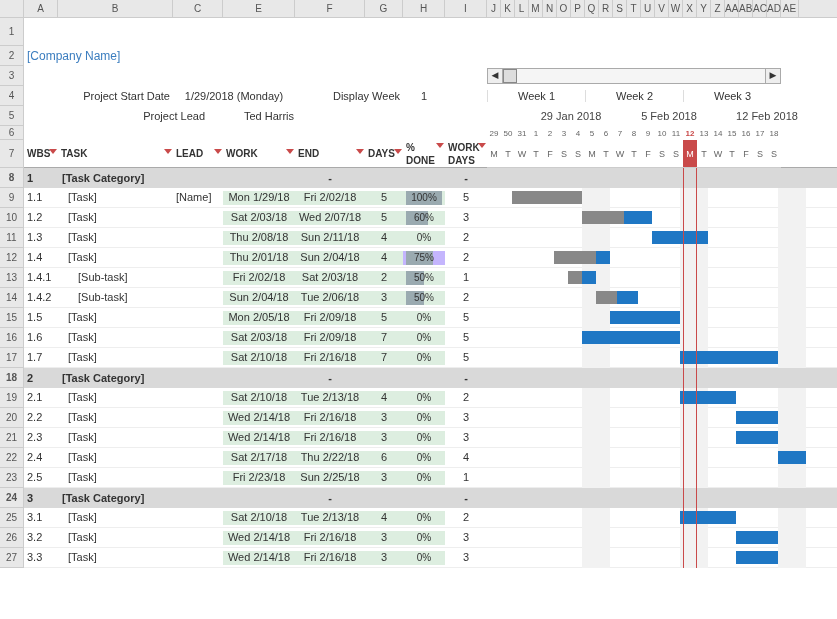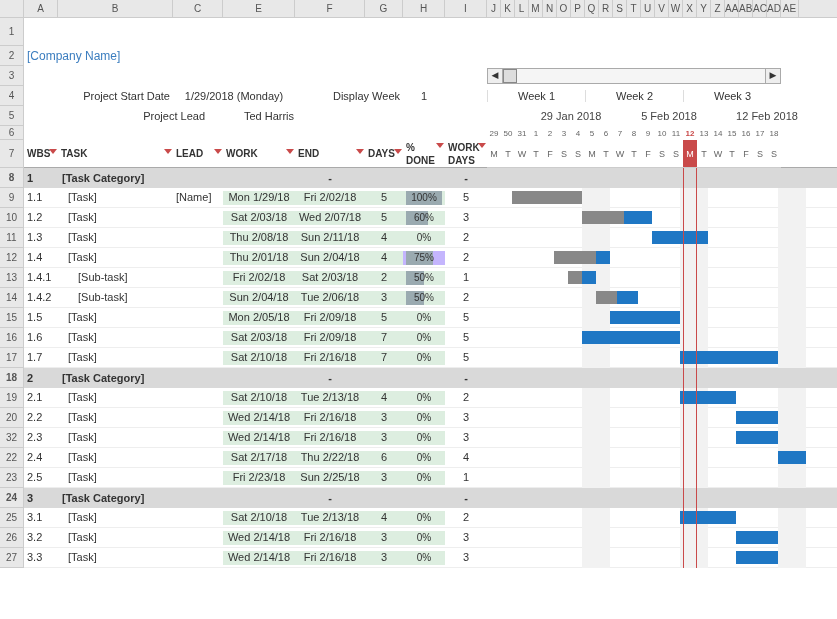--- a/index.html
+++ b/index.html
@@ -661,21 +661,21 @@
           <div class="gantt-cell"></div>
           <div class="gantt-cell"></div>
           <div class="gantt-cell"></div>
           <div class="gantt-cell"></div>
           <div class="gantt-cell we"></div>
           <div class="gantt-cell we"></div>
           <div class="bar" style="left: 224px; width: 42px;"></div>
         </div>
       </div>
       <div class="row data-row">
-        <div class="row-h">32</div>
+        <div class="row-h">21</div>
         <div class="left-block">
           <div class="cell wbs">2.3</div>
           <div class="cell task" style="padding-left: 10px;">[Task]</div>
           <div class="cell lead"></div>
           <div class="cell start green-cell">Wed 2/14/18</div>
           <div class="cell end green-cell" style="text-align: center;">Fri 2/16/18</div>
           <div class="cell days green-cell">3</div>
           <div class="cell pct" style="background: rgb(221, 238, 224);"><div class="pct-fill"><div class="pct-bg" style="width: 0%;"></div><span class="pct-txt">0%</span></div></div>
           <div class="cell wd">3</div>
         </div>

